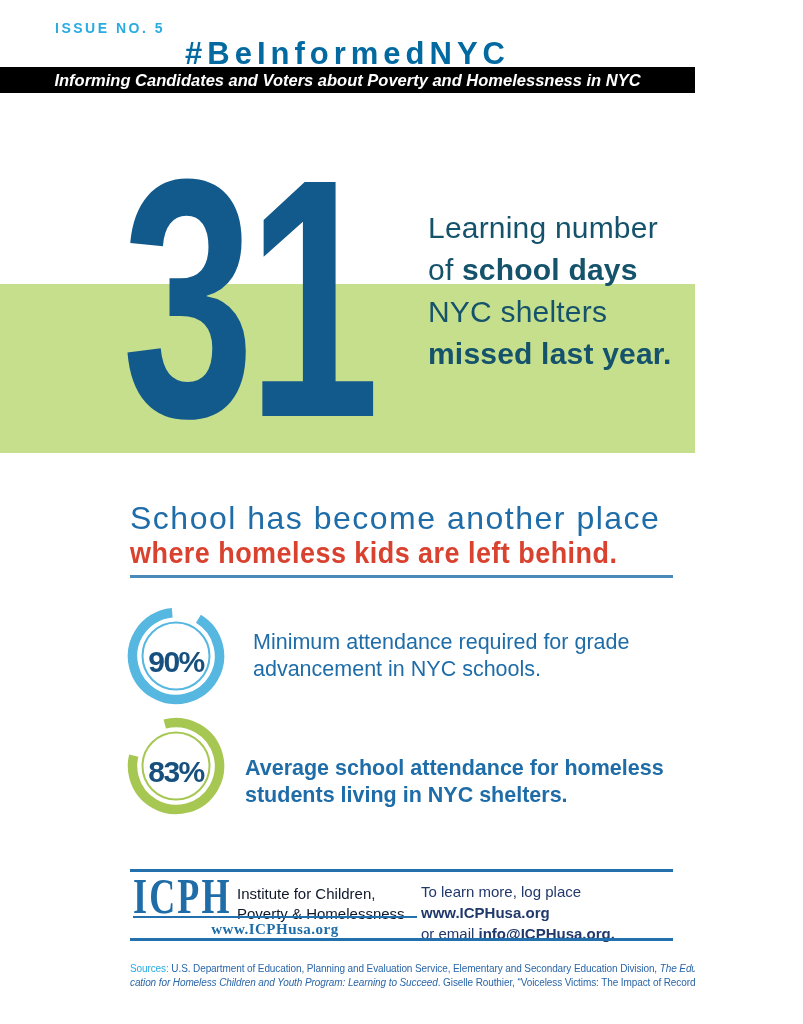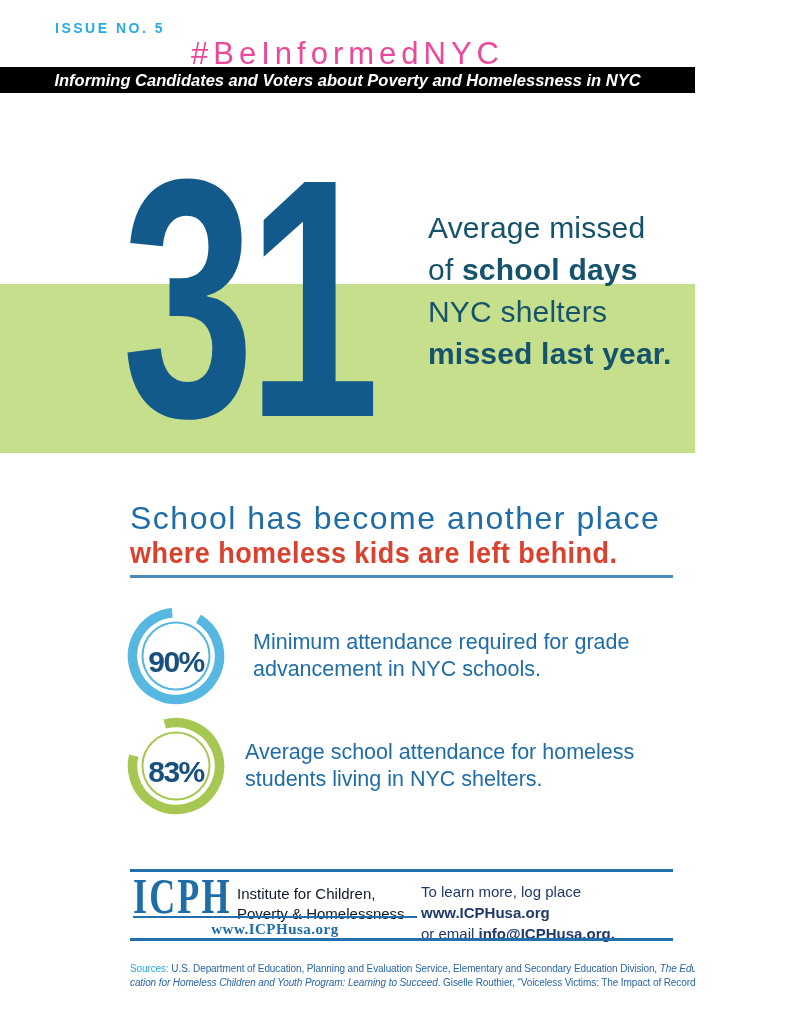--- a/index.html
+++ b/index.html
@@ -5,21 +5,21 @@
   html,body { margin:0; padding:0; background:#ffffff; }
   .page {
     position:relative; width:695px; height:1024px; background:#ffffff;
     overflow:hidden; font-family:"Liberation Sans", sans-serif;
   }
 
   
   .issue { position:absolute; left:55px; top:20px; color:#29abe2; font-size:14px;
            font-weight:bold; letter-spacing:2.5px; }
   .hashtag { position:absolute; left:0; top:36px; width:100%; text-align:center;
-             color:#ec4899; font-size:31px; font-weight:normal; letter-spacing:5px; }
+             color:#0369a1; font-size:31px; font-weight:bold; letter-spacing:5px; }
   .banner { position:absolute; left:0; top:67px; width:100%; height:26px; background:#000000;
             display:flex; align-items:center; justify-content:center; }
   .banner span { color:#ffffff; font-style:italic; font-weight:bold; font-size:16.5px; }
 
   
   .green-band { position:absolute; left:0; top:284px; width:100%; height:169px; background:#c6df8c; }
   .big-number { position:absolute; left:122px; top:128px; color:#135a8c; font-size:340px;
                 font-weight:bold; line-height:1; letter-spacing:-10px;
                 transform:scaleX(.70); transform-origin:left top; white-space:nowrap; }
   .big-desc { position:absolute; left:428px; top:207px; color:#15526b; font-size:30px;
@@ -38,21 +38,21 @@
   .stat-circle { position:absolute; left:127px; width:98px; height:98px; }
   .stat-circle.s0 { top:607px; }
   .stat-circle.s1 { top:717px; }
   .stat-circle svg { position:absolute; left:0; top:0; }
   .percent { position:absolute; left:0; top:6px; width:98px; height:98px; display:flex;
              align-items:center; justify-content:center; font-weight:bold; font-size:30px;
              letter-spacing:-1.5px; color:#174f7e; }
   .stat-label { position:absolute; left:245px; width:438px; color:#1e6ca8;
                 font-size:21.5px; line-height:26.5px; }
   .stat-label.l0 { top:629px;margin-left:8px; }
-  .stat-label.l1 { top:739px; }
+  .stat-label.l1 { top:755px;font-weight:bold; }
 
   
   .rule { position:absolute; left:130px; width:543px; height:3px; background:#2270ad; }
   .rule.top { top:869px; }
   .rule.bottom { top:938px; }
   .icph { position:absolute; left:133px; top:871px; font-family:"Liberation Serif", serif;
           font-weight:bold; font-size:50px; line-height:1; color:#1e6ca8; letter-spacing:3px;
           transform:scaleX(.72); transform-origin:left top; }
   .inst { position:absolute; left:237px; top:884px; color:#0f172a; font-size:15px; line-height:19.5px; }
   .logo-underline { position:absolute; left:133px; top:916px; width:284px; height:2px; background:#2270ad; }
@@ -76,21 +76,21 @@
 
   <div class="issue">ISSUE NO. 5</div>
   <div class="hashtag">#BeInformedNYC</div>
   <div class="banner">
     <span>Informing Candidates and Voters about Poverty and Homelessness in NYC</span>
   </div>
 
   <div class="green-band"></div>
   <div class="big-number">31</div>
   <div class="big-desc">
-    <div><span>Average missed</span></div>
+    <div><span>Learning number</span></div>
     <div><span>of </span><b>school days</b></div>
     <div><span>NYC shelters</span></div>
     <div><b>missed last year.</b></div>
   </div>
 
   <div class="headline1">School has become another place</div>
   <div class="headline2">where homeless kids are left behind.</div>
   <div class="divider"></div>
 
   <div class="stat-circle s0">

